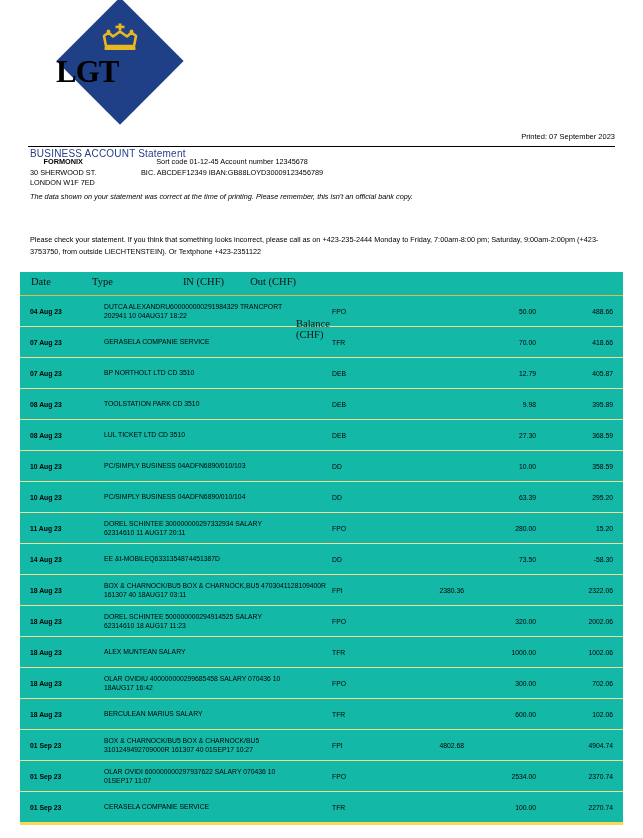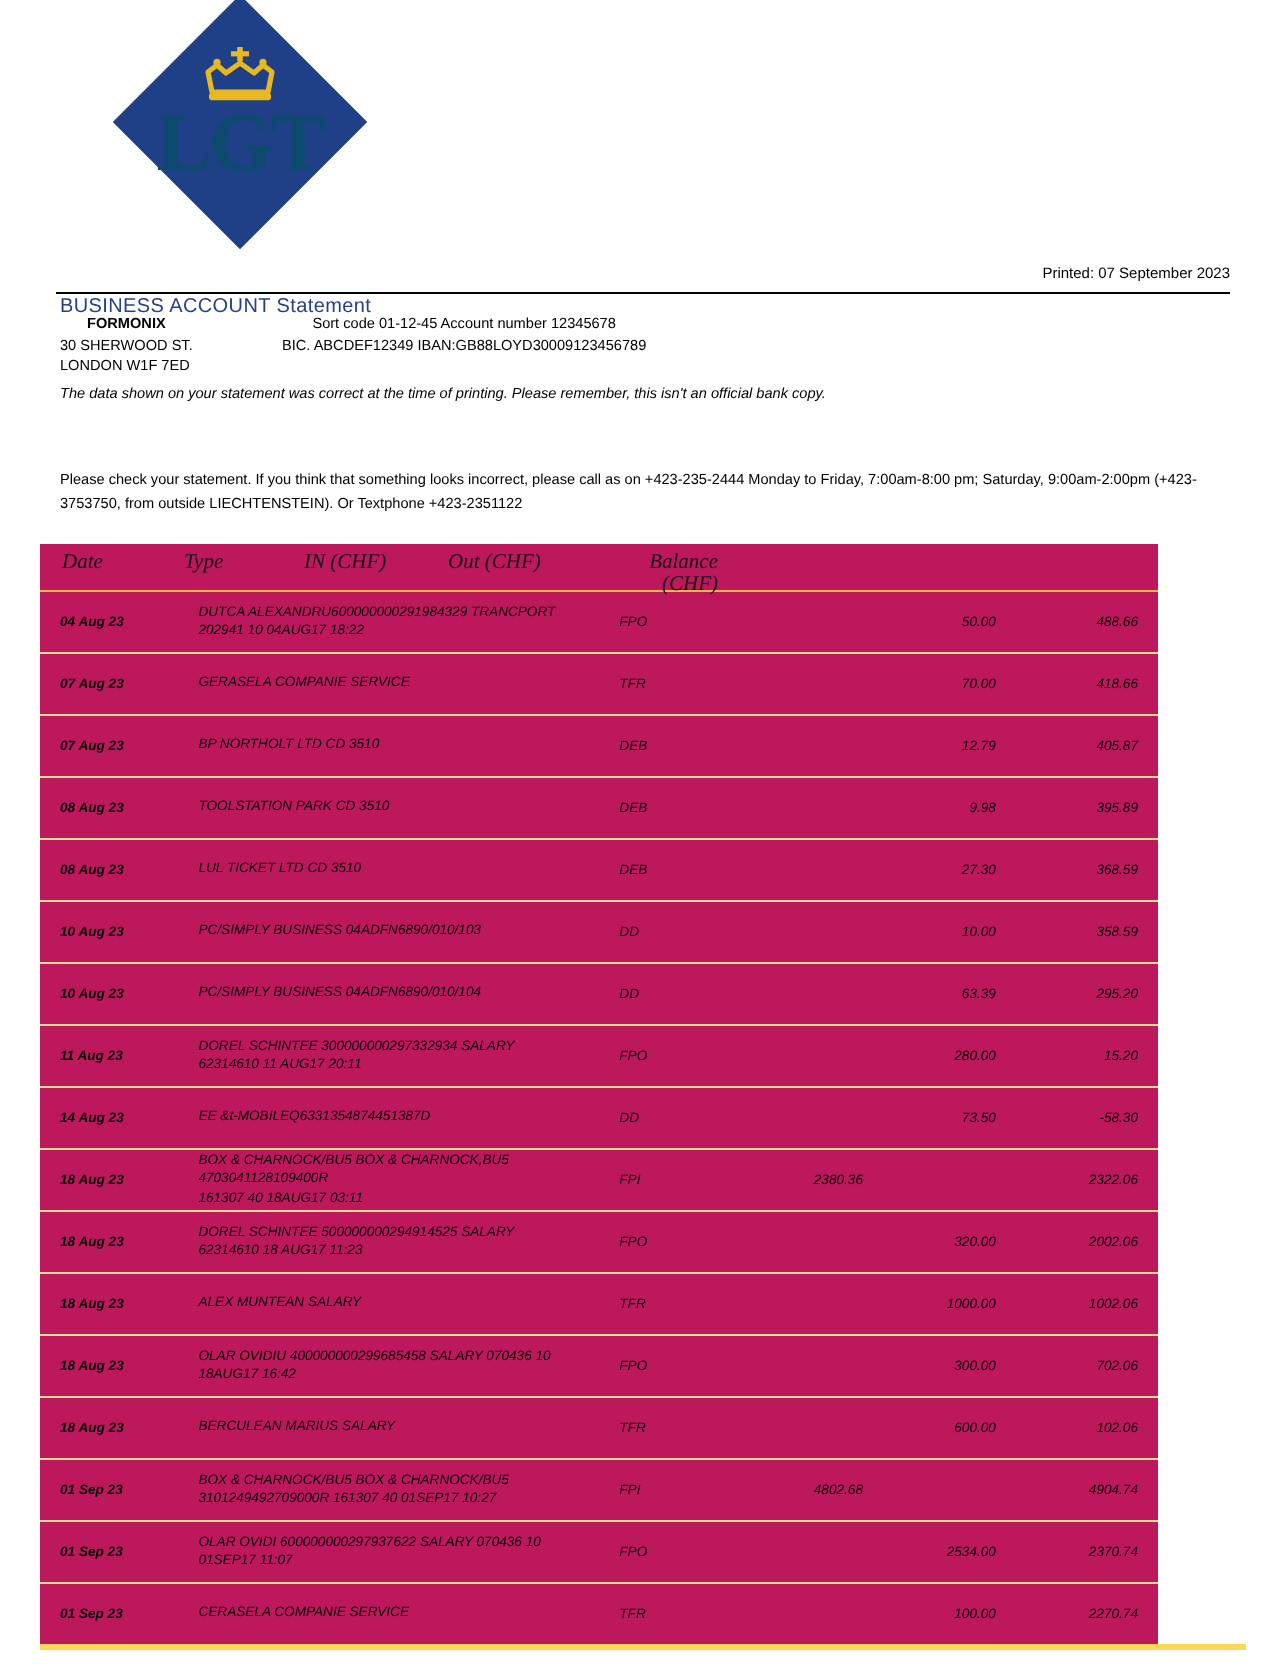--- a/index.html
+++ b/index.html
@@ -38,26 +38,25 @@
     left: 44px;
     top: 17px;
     width: 40px;
     height: 30px;
   }
   .logo-text {
     position: absolute;
     left: 0px;
     top: 42px;
     width: 128px;
-    text-align: center;
     font-family: "Liberation Serif", serif;
     font-weight: bold;
-    font-size: 41px;
+    font-size: 31px;
     line-height: 47px;
-    color: #0c4a6e;
+    color: #000000;
     letter-spacing: -1px;
   }
 
   
   .statement-title {
     position: absolute;
     left: 30px;
     top: 148px;
     font-size: 10px;
     font-weight: normal;
@@ -112,23 +111,22 @@
     width: 580px;
     font-size: 7.3px;
     line-height: 11.5px;
   }
 
   
   .table {
     position: absolute;
     left: 20px;
     top: 272px;
-    width: 559px;
-    background: #be185d;
-    font-style: italic;
+    width: 603px;
+    background: #14b8a6;
   }
   .thead {
     display: flex;
     align-items: flex-start;
     height: 24px;
     border-bottom: 1px solid #e3bb3e;
     font-family: "Liberation Serif", serif;
     font-size: 10.5px;
     color: #111111;
     padding-top: 4px;
@@ -146,22 +144,22 @@
   .c-date   { width: 72px; padding-left: 10px; box-sizing: border-box; }
   .c-desc   { width: 240px; padding-left: 12px; box-sizing: border-box; }
   .c-type   { width: 60px; box-sizing: border-box; }
   .c-in     { width: 72px; text-align: right; box-sizing: border-box; }
   .c-out    { width: 72px; text-align: right; box-sizing: border-box; }
   .c-bal    { width: 87px; text-align: right; padding-right: 10px; box-sizing: border-box; }
 
   .thead .c-date  { padding-left: 11px; }
   .thead .c-desc  { padding-left: 13px; }
   .thead .c-in,
-  .thead .c-out   { text-align: left; }
-  .thead .c-bal   { text-align: right; padding-right: 24px; }
+  .thead .c-out   { text-align: right; }
+  .thead .c-bal   { text-align: left; padding-right: 24px; margin-top: 42px; }
 
   .row .c-date { font-weight: bold; font-size: 6.8px; }
   .row .c-desc { line-height: 9.5px; }
   .desc-l2 { display: block; }
 
   .tbl-bottom {
     position: absolute;
     left: 20px;
     width: 603px;
     height: 3px;

